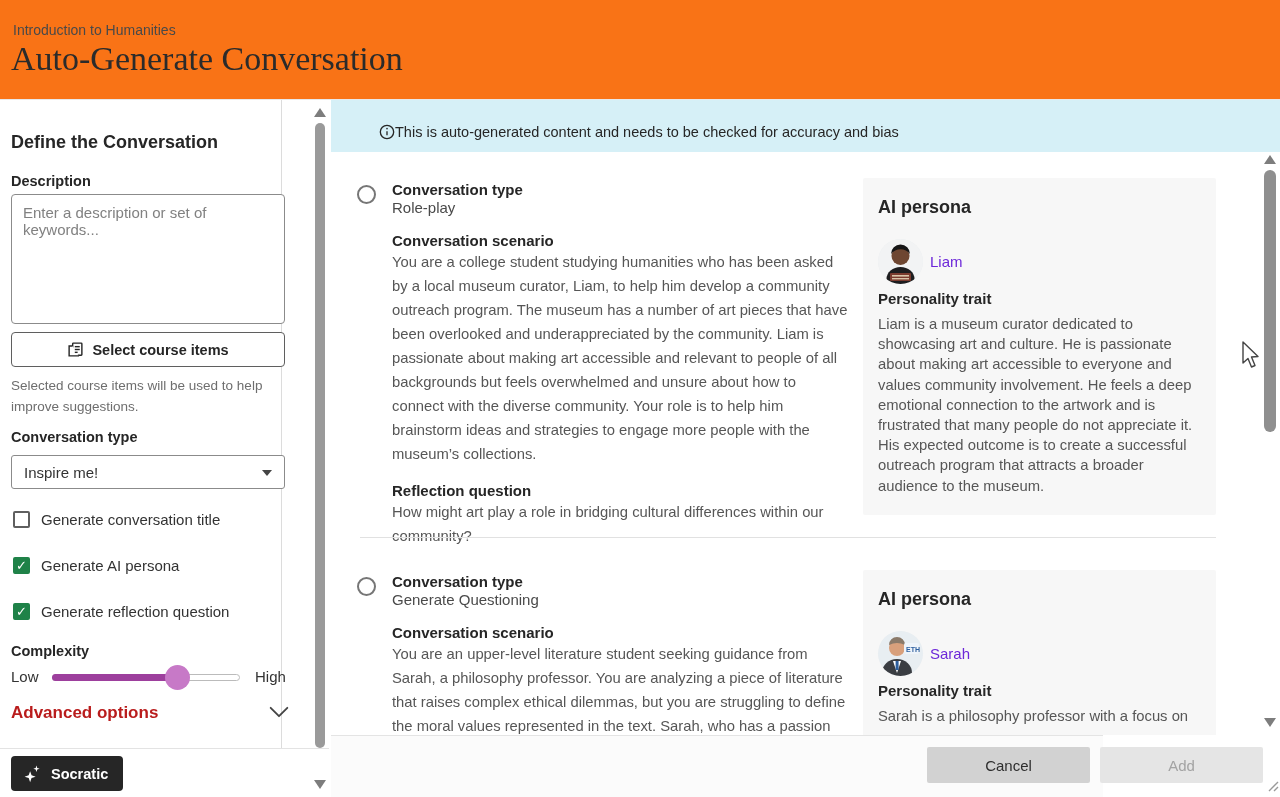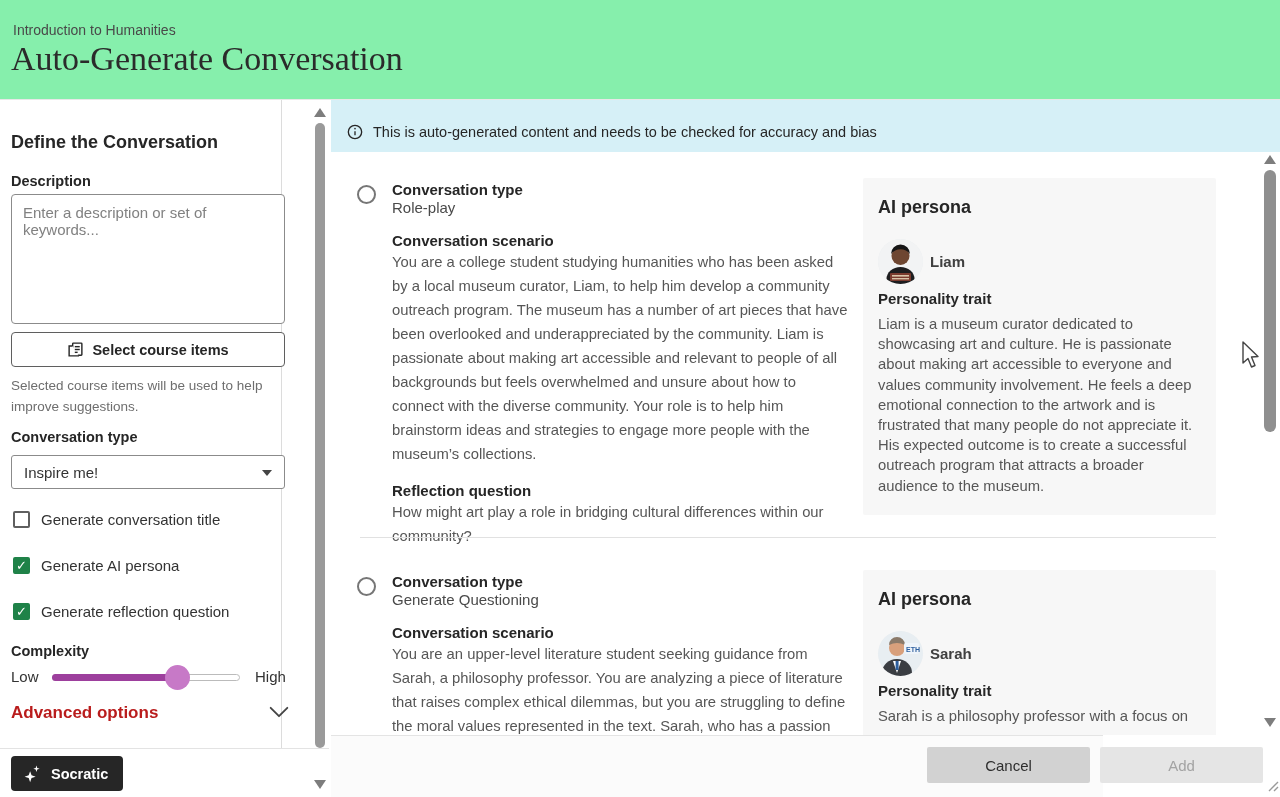--- a/index.html
+++ b/index.html
@@ -1,21 +1,21 @@
 <!DOCTYPE html>
 <html><head>
 <meta charset="utf-8">
 <style>
   * { margin:0; padding:0; box-sizing:border-box; }
   html,body { width:1280px; height:797px; overflow:hidden; }
   body { font-family:"Liberation Sans","DejaVu Sans",sans-serif; background:#fff; color:#262626; }
   #app { position:relative; width:1280px; height:797px; background:#fff; overflow:hidden; }
 
   
-  .header { position:absolute; left:0; top:0; width:1280px; height:100px; background:#86efac; border-bottom:1px solid #e8e8e8; }
+  .header { position:absolute; left:0; top:0; width:1280px; height:100px; background:#f97316; border-bottom:1px solid #e8e8e8; }
   .breadcrumb { position:absolute; left:13px; top:22px; font-size:14px; color:#494949; }
   .page-title { position:absolute; left:11px; top:40px; font-family:"Liberation Serif","DejaVu Serif",serif; font-size:34px; color:#2b2b2b; }
 
   
   .sidebar { position:absolute; left:0; top:100px; width:282px; height:697px; background:#fff; border-right:1px solid #dcdcdc; }
   .sb-heading { position:absolute; left:11px; top:132px; font-size:18px; font-weight:700; color:#262626; }
   .sb-label { position:absolute; left:11px; font-size:14.5px; font-weight:700; color:#262626; }
   .sb-textarea { position:absolute; left:11px; top:194px; width:274px; height:130px; border:1px solid #8b8b8b; border-radius:4px; resize:none; padding:9px 11px; font-family:inherit; font-size:15px; color:#333; outline:none; }
   .sb-textarea::placeholder { color:#818181; }
   .course-items-btn { position:absolute; left:11px; top:332px; width:274px; height:35px; background:#fff; border:1px solid #5f5f5f; border-radius:4px; display:flex; align-items:center; justify-content:center; gap:8px; font-size:14.5px; font-weight:700; color:#262626; cursor:pointer; }
@@ -38,34 +38,34 @@
   .sb-footer { position:absolute; left:0; top:648px; width:329px; height:49px; border-top:1px solid #e3e3e3; background:#fff; }
   .generate-btn { position:absolute; left:11px; top:7px; height:35px; padding:0 15px 0 12px; background:#262626; color:#fff; border:none; border-radius:4px; display:flex; align-items:center; gap:9px; font-size:14.5px; font-weight:700; cursor:pointer; }
 
   
   .sb-scrollbar { position:absolute; left:314px; top:0; width:12px; height:697px; }
   .tri-up { width:0; height:0; border-left:6px solid transparent; border-right:6px solid transparent; border-bottom:9px solid #7d7d7d; position:absolute; left:0; }
   .tri-down { width:0; height:0; border-left:6px solid transparent; border-right:6px solid transparent; border-top:9px solid #7d7d7d; position:absolute; left:0; }
   .sb-thumb { position:absolute; left:1px; top:23px; width:10px; height:625px; background:#9a9a9a; border-radius:6px; }
 
   
-  .banner { position:absolute; left:331px; top:100px; width:949px; height:64px; background:#d6f0f7; display:flex; align-items:center; gap:10px; padding-left:16px; }
+  .banner { position:absolute; left:331px; top:100px; width:949px; height:64px; background:#d6f0f7; display:flex; align-items:center; padding-left:48px; }
   .banner-text { font-size:14.5px; color:#262626; }
   .main-scroll { position:absolute; left:331px; top:152px; width:930px; height:583px; overflow:hidden; background:#fff; }
 
   .radio { position:absolute; width:19px; height:19px; border:2px solid #767676; border-radius:50%; background:#fff; cursor:pointer; }
   .opt-col { position:absolute; left:61px; width:456px; }
   .sec-label { font-size:15px; font-weight:700; color:#262626; margin-bottom:1px; }
   .sec-value { font-size:15px; color:#4a4a4a; }
   .body-text { font-size:14.8px; color:#565656; line-height:24px; }
 
   .persona-card { position:absolute; left:532px; width:353px; background:#f7f7f7; border-radius:2px; }
   .persona-heading { position:absolute; left:15px; font-size:18px; font-weight:700; color:#262626; }
   .persona-avatar { position:absolute; left:15px; width:45px; height:45px; border-radius:50%; overflow:hidden; background:#eceff1; }
-  .persona-name { position:absolute; left:67px; font-size:15px; font-weight:700; color:#404040; }
+  .persona-name { position:absolute; left:67px; font-size:15px; font-weight:400; color:#6d28d9; }
   .persona-trait-label { position:absolute; left:15px; font-size:15px; font-weight:700; color:#262626; }
   .persona-trait-text { position:absolute; left:15px; width:323px; font-size:14.8px; color:#565656; line-height:20.2px; }
 
   .row-divider { position:absolute; left:29px; width:856px; height:1px; background:#e1e1e1; }
 
   
   .main-scrollbar { position:absolute; left:1261px; top:152px; width:19px; height:583px; background:#fff; }
   .ms-thumb { position:absolute; left:3px; top:18px; width:12px; height:262px; background:#8f8f8f; border-radius:7px; }
 
   

